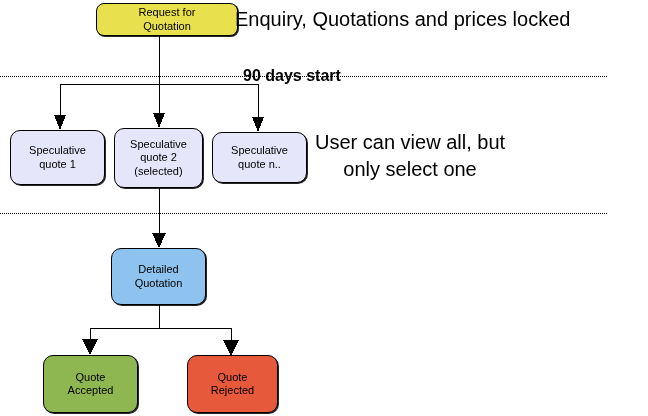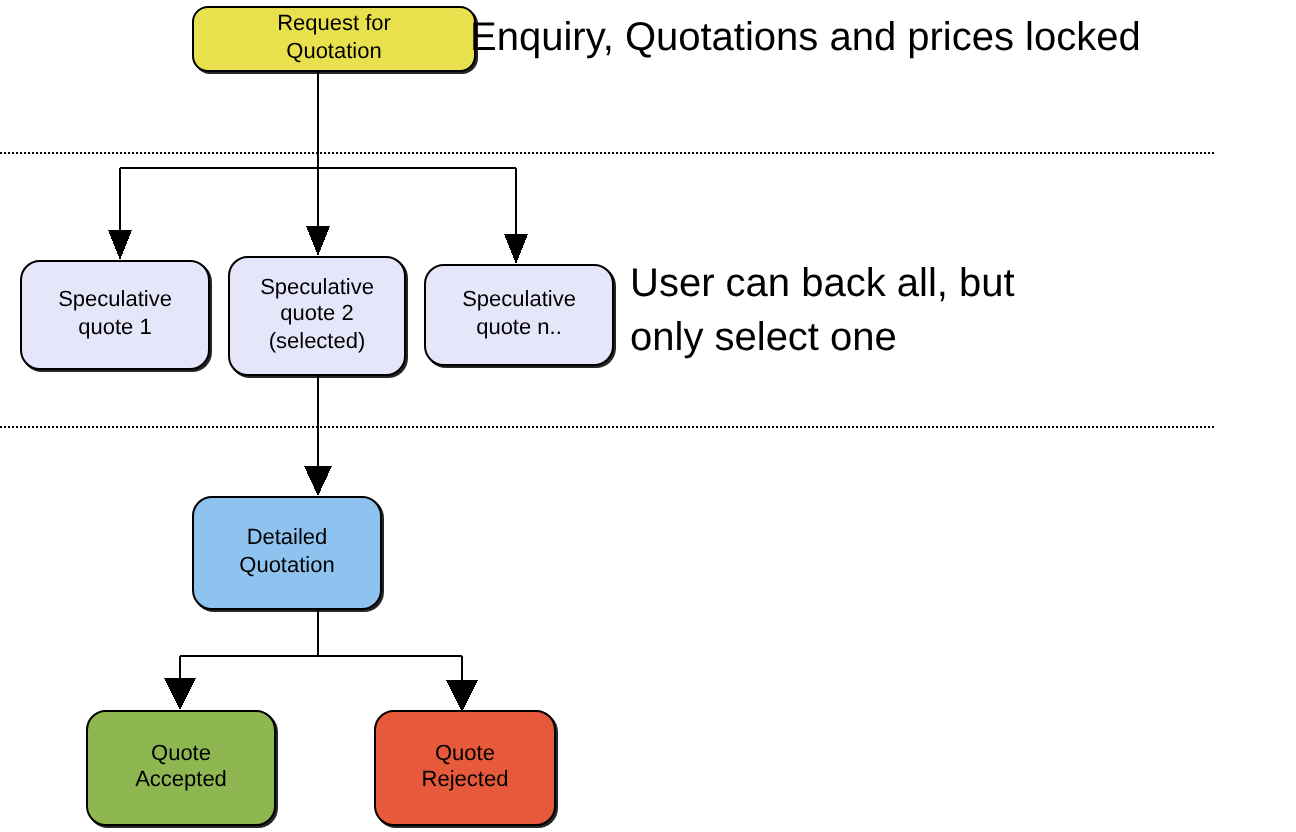--- a/index.html
+++ b/index.html
@@ -26,20 +26,21 @@
     display:flex;align-items:center;justify-content:center;
     text-align:center;
     font-size:11px;line-height:1.2;
     white-space:pre-line;
     box-sizing:border-box;
   }
   .annotation{
     position:absolute;
     font-size:20px;line-height:27px;
     white-space:pre-line;
+    text-align:center;
   }
   .milestone{
     position:absolute;
     font-size:16px;font-weight:bold;
     white-space:nowrap;
   }
 </style>
 </head>
 <body>
 
@@ -77,27 +78,28 @@
   <div class="node" style="left: 10px; top: 130px; width: 95px; height: 55px; border-radius: 10px; background-color: rgb(230, 230, 250);">Speculative
 quote 1</div>
 
   <div class="node" style="left: 114px; top: 128px; width: 89px; height: 60px; border-radius: 10px; background-color: rgb(230, 230, 250);">Speculative
 quote 2
 (selected)</div>
 
   <div class="node" style="left: 212px; top: 132px; width: 95px; height: 51px; border-radius: 10px; background-color: rgb(230, 230, 250);">Speculative
 quote n..</div>
 
-  <div class="node" style="left: 96px; top: 248px; width: 95px; height: 57px; border-radius: 10px; background-color: rgb(142, 195, 239);">Detailed
+  <div class="node" style="left: 111px; top: 248px; width: 95px; height: 57px; border-radius: 10px; background-color: rgb(142, 195, 239);">Detailed
 Quotation</div>
 
   <div class="node" style="left: 43px; top: 355px; width: 95px; height: 58px; border-radius: 10px; background-color: rgb(143, 183, 81);">Quote
 Accepted</div>
 
   <div class="node" style="left: 187px; top: 355px; width: 91px; height: 58px; border-radius: 10px; background-color: rgb(230, 89, 59);">Quote
 Rejected</div>
 
+  <div class="milestone" style="left:243px;top:67px;">90 days start</div>
 
   <div class="annotation" style="left:235px;top:6px;">Enquiry, Quotations and prices locked</div>
-  <div class="annotation" style="left:315px;top:129px;">User can back all, but
+  <div class="annotation" style="left:315px;top:129px;">User can view all, but
 only select one</div>
 
 </div>
 
 </body></html>

